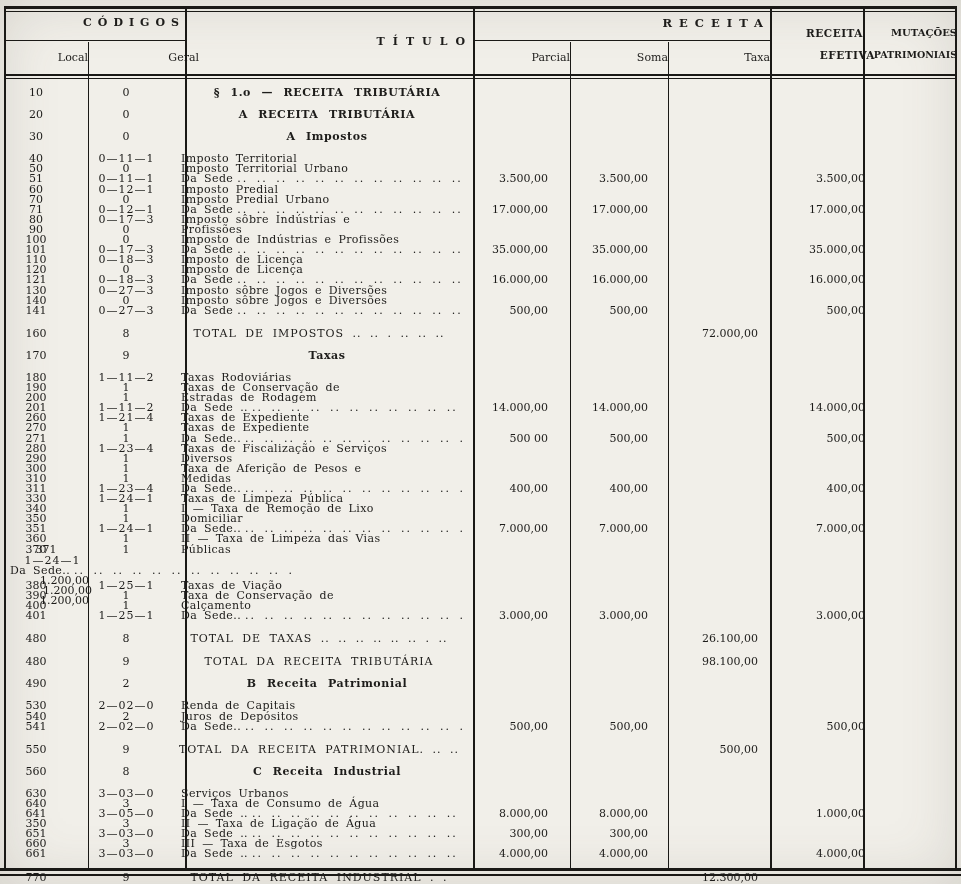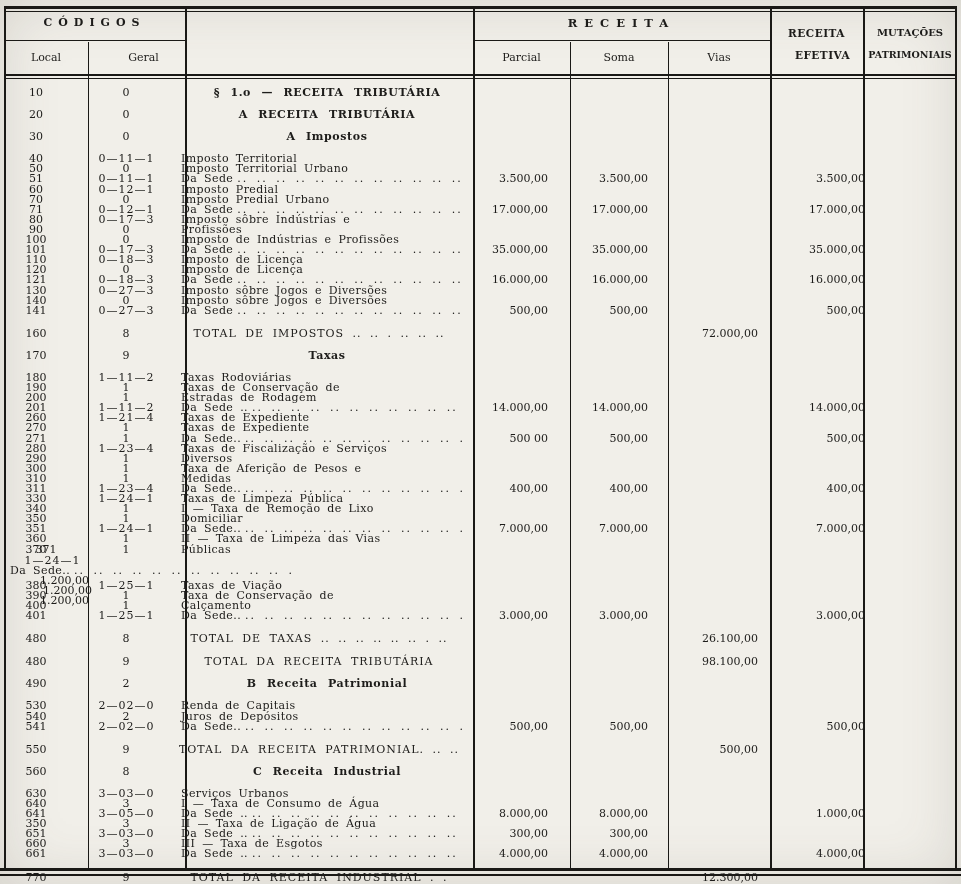--- a/index.html
+++ b/index.html
@@ -10,21 +10,21 @@
     -webkit-font-smoothing:antialiased;
   }
   .sheet{
     position:relative;width:961px;height:884px;overflow:hidden;
     background:var(--paper,#f1efe9);
     color:var(--ink,#1d1c1a);
     box-shadow:inset 0 0 60px rgba(90,85,70,.18);
   }
   .hline,.vline{position:absolute;background:var(--line,#1a1916);}
   
-  .hdr{position:absolute;text-align:center;white-space:nowrap;}
+  .hdr{position:absolute;text-align:right;white-space:nowrap;}
   .hdr-codigos{left:4px;top:16px;width:181px;font-size:11px;font-weight:bold;letter-spacing:6px;}
   .hdr-local{left:4px;top:51px;width:84px;font-size:11px;}
   .hdr-geral{left:88px;top:51px;width:111px;font-size:11px;}
   .hdr-titulo{left:185px;top:35px;width:288px;font-size:11px;font-weight:bold;letter-spacing:8px;}
   .hdr-receita{left:473px;top:16px;width:297px;font-size:11.5px;font-weight:bold;letter-spacing:7px;}
   .hdr-parcial{left:473px;top:51px;width:97px;font-size:11px;}
   .hdr-soma{left:570px;top:51px;width:98px;font-size:11px;}
   .hdr-total{left:668px;top:51px;width:102px;font-size:11px;}
   .hdr-ef1{left:770px;top:27px;width:93px;font-size:10.5px;font-weight:bold;letter-spacing:.5px;}
   .hdr-ef2{left:770px;top:49px;width:105px;font-size:10.5px;font-weight:bold;letter-spacing:.5px;}
@@ -66,24 +66,25 @@
   <div class="vline" style="left:473px;top:6px;width:2px;height:862px;"></div>
   <div class="vline" style="left:570px;top:42px;width:1px;height:826px;"></div>
   <div class="vline" style="left:668px;top:42px;width:1px;height:826px;"></div>
   <div class="vline" style="left:770px;top:6px;width:2px;height:862px;"></div>
   <div class="vline" style="left:863px;top:6px;width:2px;height:862px;"></div>
   <div class="vline" style="left:955px;top:6px;width:2px;height:862px;"></div>
 
   <div class="hdr hdr-codigos">CÓDIGOS</div>
   <div class="hdr hdr-local">Local</div>
   <div class="hdr hdr-geral">Geral</div>
+  <div class="hdr hdr-titulo">TÍTULO</div>
   <div class="hdr hdr-receita">RECEITA</div>
   <div class="hdr hdr-parcial">Parcial</div>
   <div class="hdr hdr-soma">Soma</div>
-  <div class="hdr hdr-total">Vias</div>
+  <div class="hdr hdr-total">Taxa</div>
   <div class="hdr hdr-ef1">RECEITA</div>
   <div class="hdr hdr-ef2">EFETIVA</div>
   <div class="hdr hdr-mu1">MUTAÇÕES</div>
   <div class="hdr hdr-mu2">PATRIMONIAIS</div>
 
   <div class="tbody">
       <div class="row row-title" style="margin-top: 6px;">
         <div class="c c-local">10</div>
         <div class="c c-geral">0</div>
         <div class="c c-titulo"><span>§ 1.o — RECEITA  TRIBUTÁRIA</span></div>

